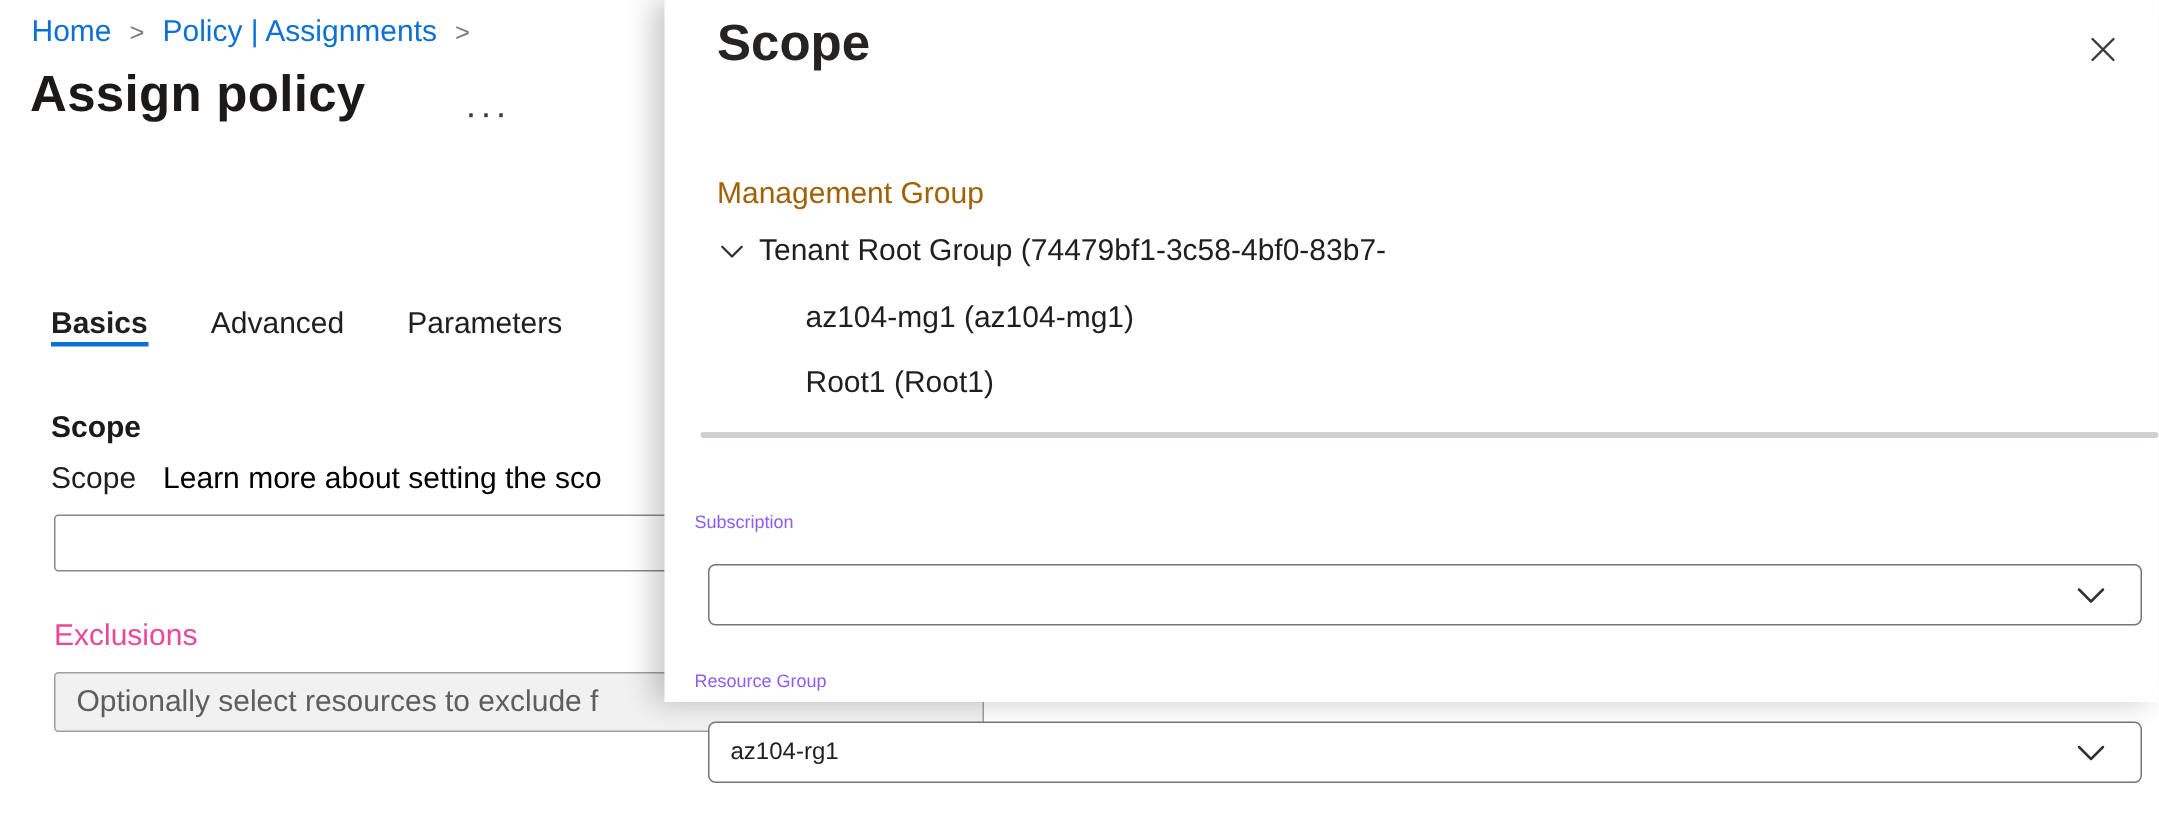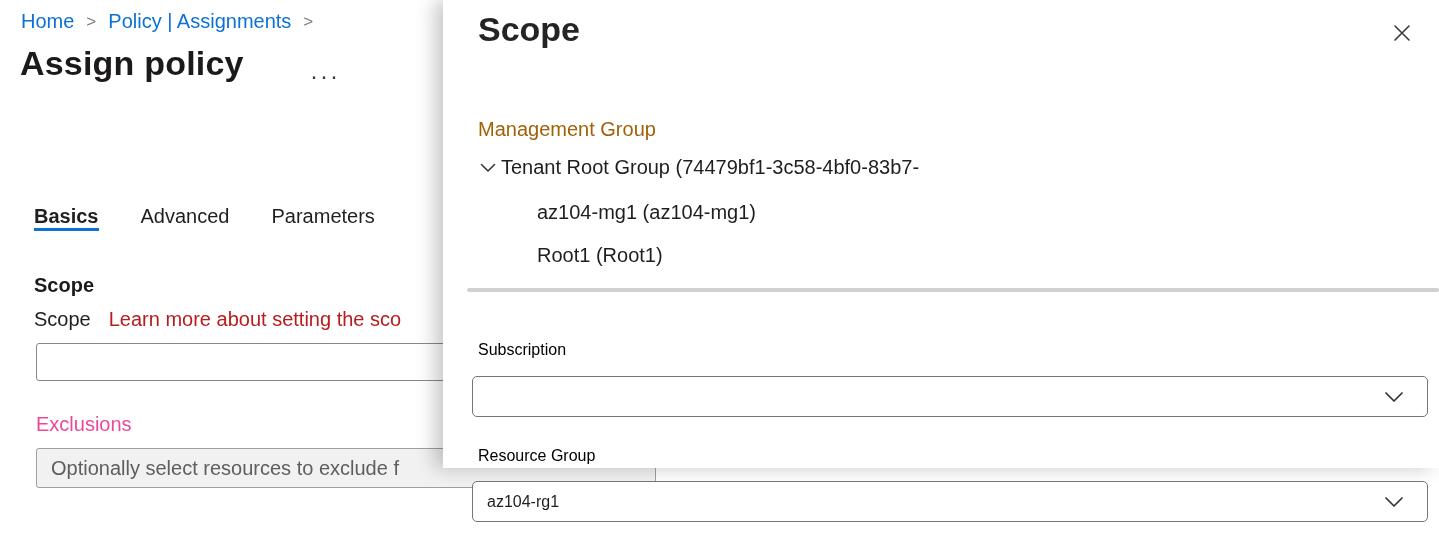--- a/index.html
+++ b/index.html
@@ -42,21 +42,21 @@
   .tab.active { font-weight: 700; border-bottom: 3px solid #0b72d4; }
 
   .section-heading {
     position: absolute; left: 34px; top: 274px;
     font-size: 20px; font-weight: 700; color: #1b1a19;
   }
   .scope-row {
     position: absolute; left: 34px; top: 308px;
     display: flex; gap: 18px; font-size: 20px; white-space: nowrap;
   }
-  .scope-row .link { color: #b91c1c; cursor: pointer; }
+  .scope-row .link { color: #000000; cursor: pointer; }
 
   .scope-input {
     position: absolute; left: 36px; top: 343px;
     width: 620px; height: 38px;
     border: 1px solid #8a8886; border-radius: 3px;
     background: #fff; font-size: 20px; padding: 0 12px;
     color: #201f1e; outline: none;
   }
   .exclusions-label {
     position: absolute; left: 36px; top: 413px;
@@ -90,31 +90,31 @@
   }
 
   .mg-label {
     position: absolute; left: 35px; top: 118px;
     font-size: 20px; color: #a16207;
   }
   .tree-row {
     position: absolute; display: flex; align-items: center;
     font-size: 20px; color: #201f1e; white-space: nowrap; cursor: pointer;
   }
-  .tree-row.root { left: 35px; top: 156px; gap: 3px; }
+  .tree-row.root { left: 35px; top: 156px; gap: 8px; }
   .tree-row.child1 { left: 94px; top: 201px; }
   .tree-row.child2 { left: 94px; top: 244px; justify-content: center; }
   .tree-chevron { display: inline-flex; width: 20px; height: 20px; align-items: center; }
 
   .divider {
     position: absolute; left: 24px; right: 0; top: 288px;
     height: 4px; background: #d2d0ce; border-radius: 2px;
   }
 
-  .field-label { position: absolute; left: 35px; font-size: 16px; color: #000000; }
+  .field-label { position: absolute; left: 20px; font-size: 12px; color: #8b5cf6; }
   .sub-label { top: 341px; }
   .rg-label  { top: 447px; }
 
   .dropdown {
     position: absolute; left: 29px; right: 11px; height: 41px;
     border: 1px solid #757575; border-radius: 5px; background: #fff;
     display: flex; align-items: center;
     font-size: 16px; color: #201f1e; padding: 0 14px;
     cursor: pointer;
   }

